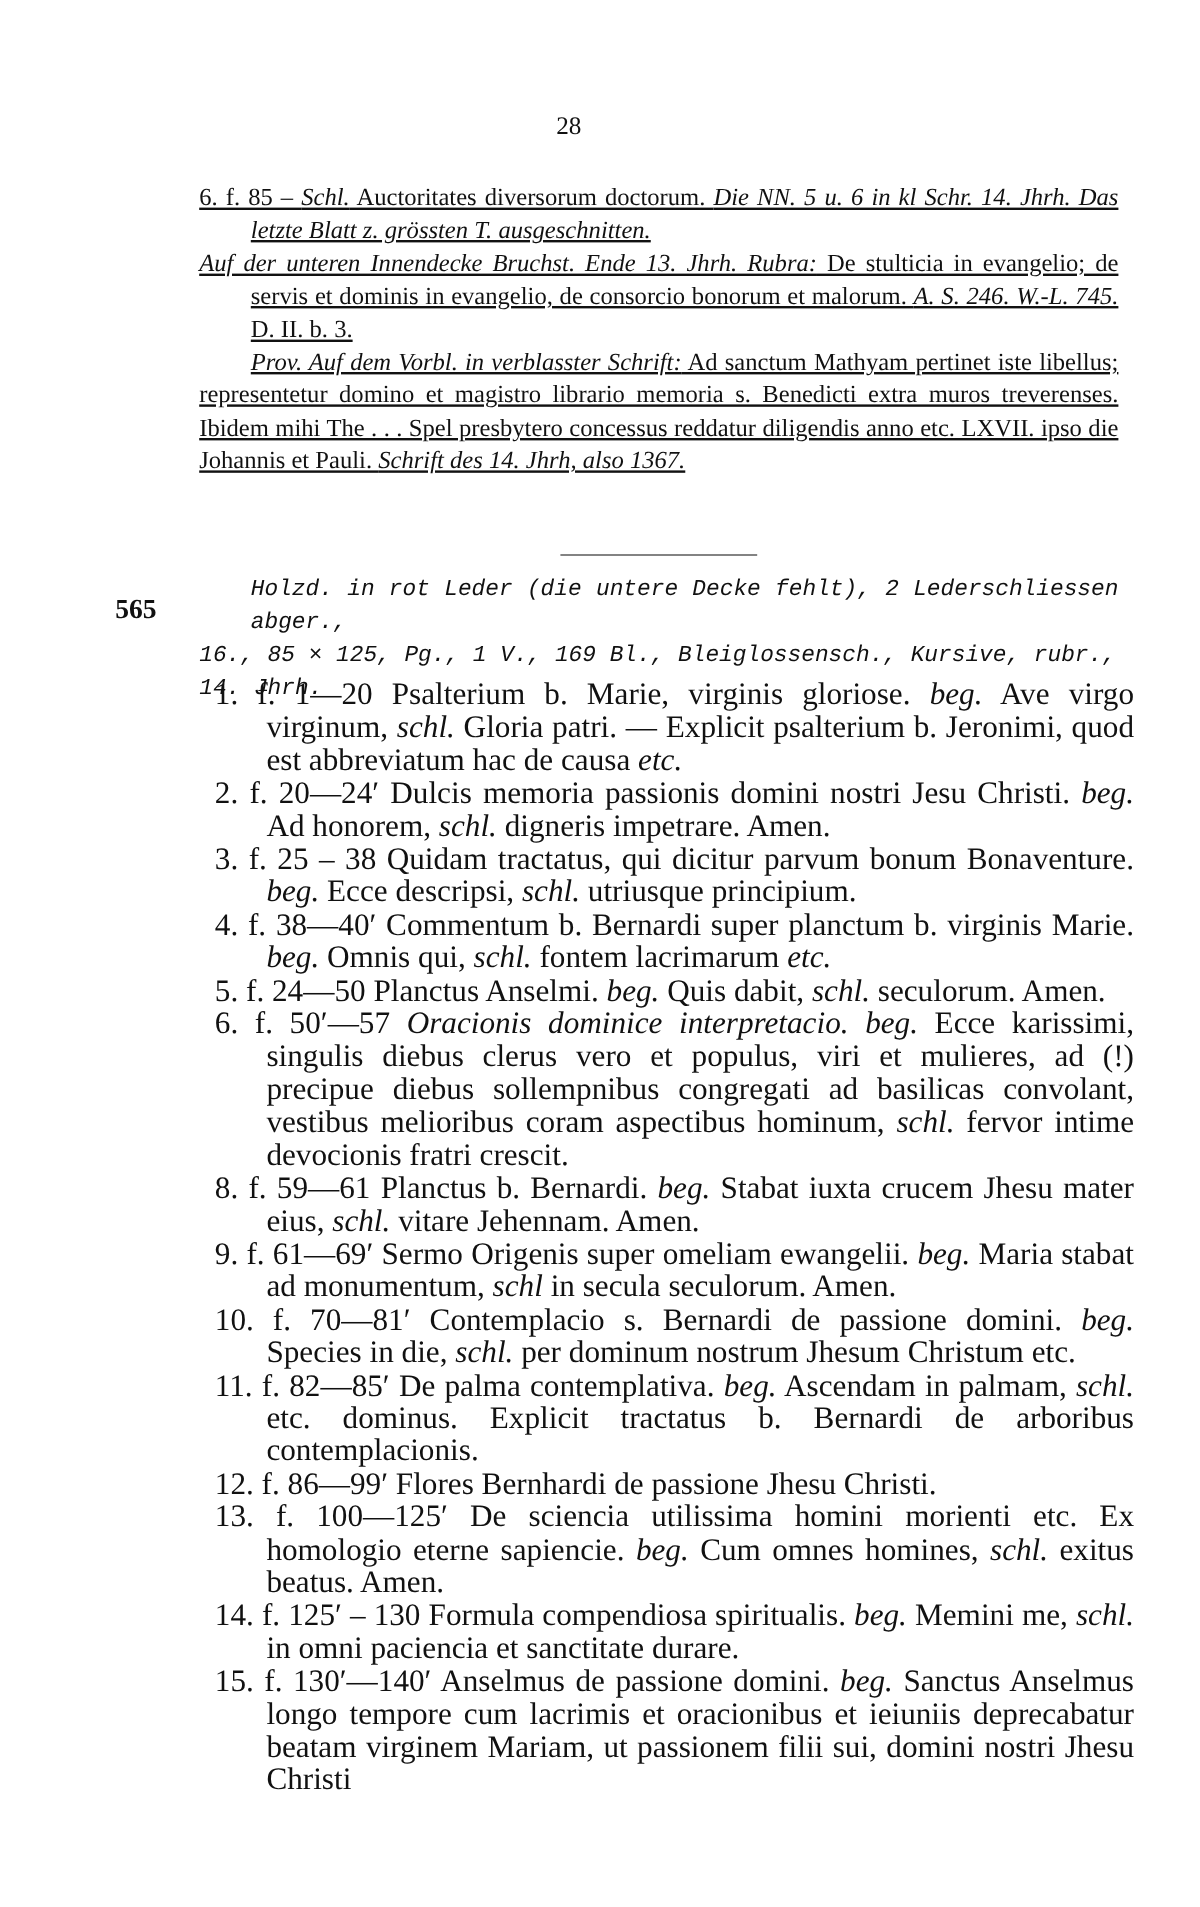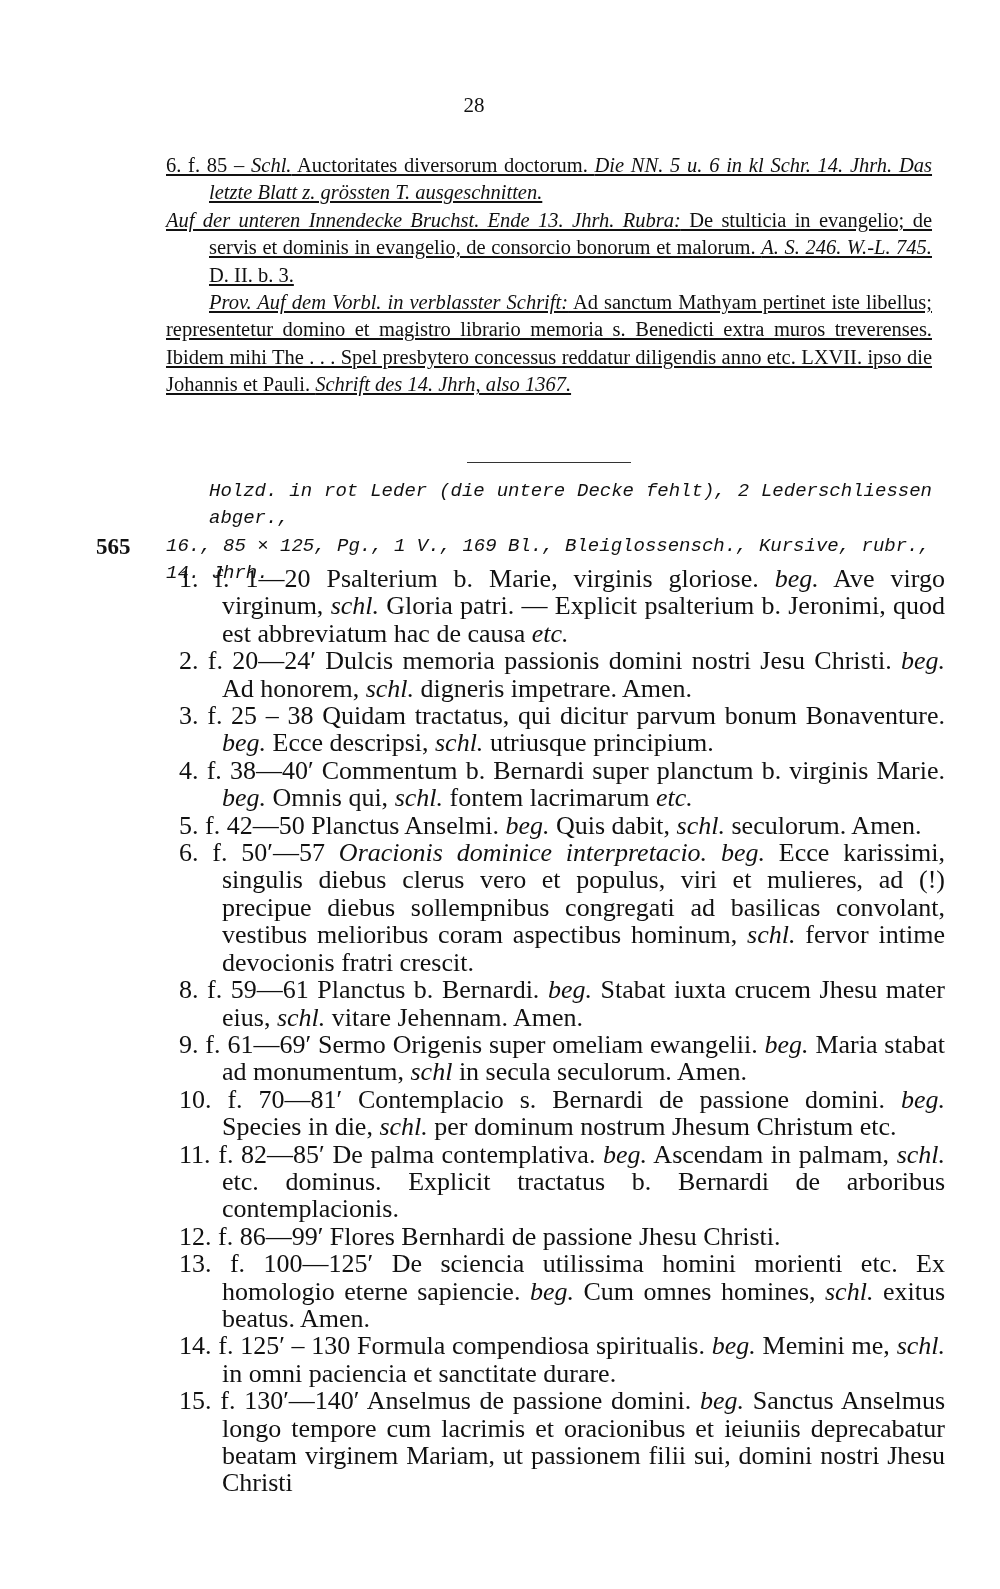--- a/index.html
+++ b/index.html
@@ -21,21 +21,21 @@
       padding-left: 43px; text-indent: -43px;
     }
     .prov { text-indent: 0; padding-left: 0; }
     .prov-first { text-indent: 43px; }
     .sep {
       position: absolute; left: 467px; top: 462px; width: 164px; height: 0;
       border-top: 1.5px solid #333;
     }
     .shelf-number {
       position: absolute; left: 96px; top: 495px;
-      font-size: 23px; font-weight: bold; margin-top: 39px;
+      font-size: 23px; font-weight: bold;
     }
     .desc {
       position: absolute; left: 166px; top: 478px; width: 766px;
       font-size: 19px; line-height: 27.4px; font-style: italic; font-family: Liberation Mono, monospace;
     }
     .desc .l1 { padding-left: 43px; text-align: justify; text-align-last: justify; }
     .list {
       position: absolute; left: 179px; top: 565px; width: 766px;
       font-size: 26px; line-height: 27.4px;
     }
@@ -63,21 +63,21 @@
 <div class="desc">
   <div class="l1">Holzd. in rot Leder (die untere Decke fehlt), 2 Lederschliessen abger.,</div>
   <div>16., 85 × 125, Pg., 1 V., 169 Bl., Bleiglossensch., Kursive, rubr., 14. Jhrh.</div>
 </div>
 
 <div class="list" id="item-list">
     <div class="item"><span>1. </span><span>f. 1—20 Psalterium b. Marie, virginis gloriose. </span><i>beg.</i><span> Ave virgo virginum, </span><i>schl.</i><span> Gloria patri. — Explicit psalterium b. Jeronimi, quod est abbreviatum hac de causa </span><i>etc.</i></div>
     <div class="item"><span>2. </span><span>f. 20—24′ Dulcis memoria passionis domini nostri Jesu Christi. </span><i>beg.</i><span> Ad honorem, </span><i>schl.</i><span> digneris impetrare. Amen.</span></div>
     <div class="item"><span>3. </span><span>f. 25 – 38 Quidam tractatus, qui dicitur parvum bonum Bonaventure. </span><i>beg.</i><span> Ecce descripsi, </span><i>schl.</i><span> utriusque principium.</span></div>
     <div class="item"><span>4. </span><span>f. 38—40′ Commentum b. Bernardi super planctum b. virginis Marie. </span><i>beg.</i><span> Omnis qui, </span><i>schl.</i><span> fontem lacrimarum </span><i>etc.</i></div>
-    <div class="item"><span>5. </span><span>f. 42—50 Planctus Anselmi. </span><i>beg.</i><span> Quis dabit, </span><i>schl.</i><span> seculorum. Amen.</span></div>
+    <div class="item"><span>5. </span><span>f. 24—50 Planctus Anselmi. </span><i>beg.</i><span> Quis dabit, </span><i>schl.</i><span> seculorum. Amen.</span></div>
     <div class="item"><span>6. </span><span>f. 50′—57 </span><i>Oracionis dominice interpretacio. beg.</i><span> Ecce karissimi, singulis diebus clerus vero et populus, viri et mulieres, ad (!) precipue diebus sollempnibus congregati ad basilicas convolant, vestibus melioribus coram aspectibus hominum, </span><i>schl.</i><span> fervor intime devocionis fratri crescit.</span></div>
     <div class="item"><span>8. </span><span>f. 59—61 Planctus b. Bernardi. </span><i>beg.</i><span> Stabat iuxta crucem Jhesu mater eius, </span><i>schl.</i><span> vitare Jehennam. Amen.</span></div>
     <div class="item"><span>9. </span><span>f. 61—69′ Sermo Origenis super omeliam ewangelii. </span><i>beg.</i><span> Maria stabat ad monumentum, </span><i>schl</i><span> in secula seculorum. Amen.</span></div>
     <div class="item"><span>10. </span><span>f. 70—81′ Contemplacio s. Bernardi de passione domini. </span><i>beg.</i><span> Species in die, </span><i>schl.</i><span> per dominum nostrum Jhesum Christum etc.</span></div>
     <div class="item"><span>11. </span><span>f. 82—85′ De palma contemplativa. </span><i>beg.</i><span> Ascendam in palmam, </span><i>schl.</i><span> etc. dominus. Explicit tractatus b. Bernardi de arboribus contemplacionis.</span></div>
     <div class="item"><span>12. </span><span>f. 86—99′ Flores Bernhardi de passione Jhesu Christi.</span></div>
     <div class="item"><span>13. </span><span>f. 100—125′ De sciencia utilissima homini morienti etc. Ex homologio eterne sapiencie. </span><i>beg.</i><span> Cum omnes homines, </span><i>schl.</i><span> exitus beatus. Amen.</span></div>
     <div class="item"><span>14. </span><span>f. 125′ – 130 Formula compendiosa spiritualis. </span><i>beg.</i><span> Memini me, </span><i>schl.</i><span> in omni paciencia et sanctitate durare.</span></div>
     <div class="item"><span>15. </span><span>f. 130′—140′ Anselmus de passione domini. </span><i>beg.</i><span> Sanctus Anselmus longo tempore cum lacrimis et oracionibus et ieiuniis deprecabatur beatam virginem Mariam, ut passionem filii sui, domini nostri Jhesu Christi</span></div>
   </div>

